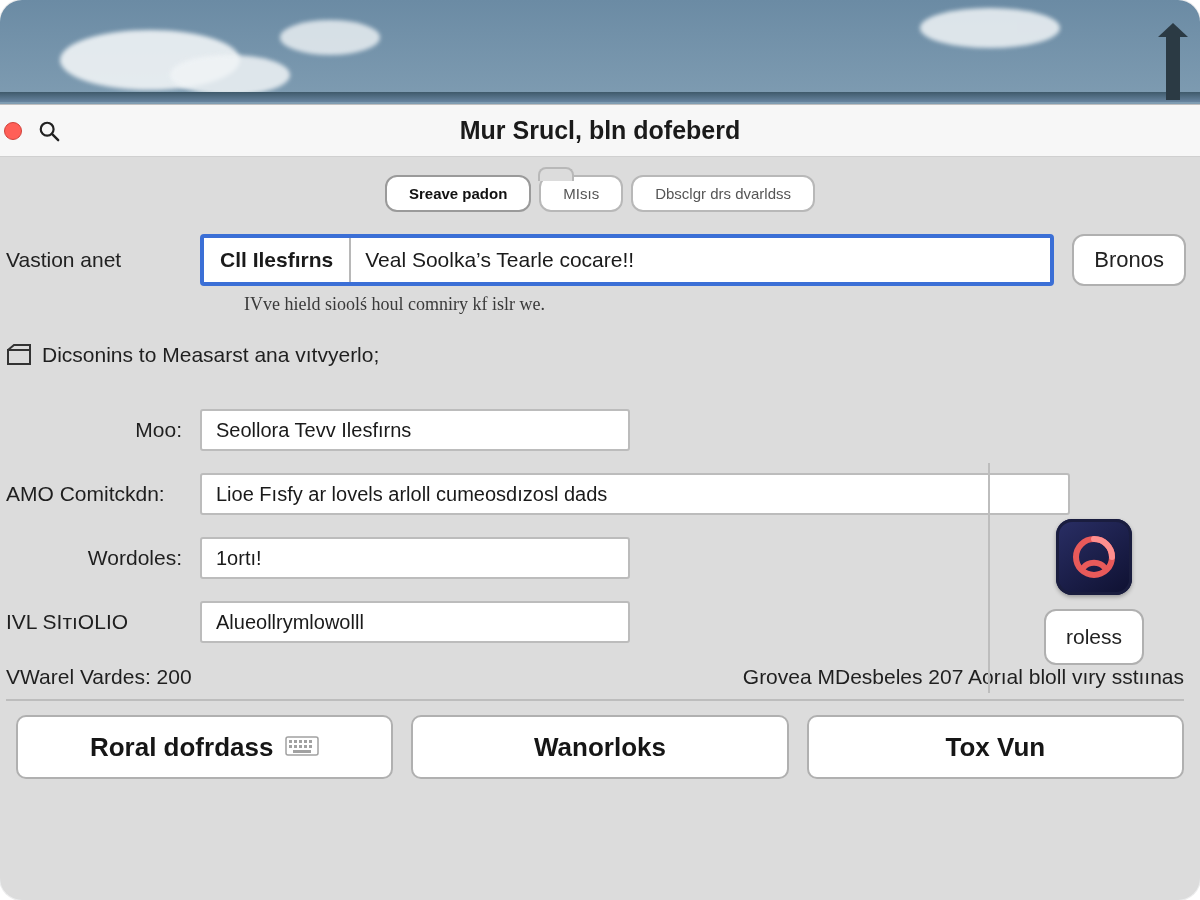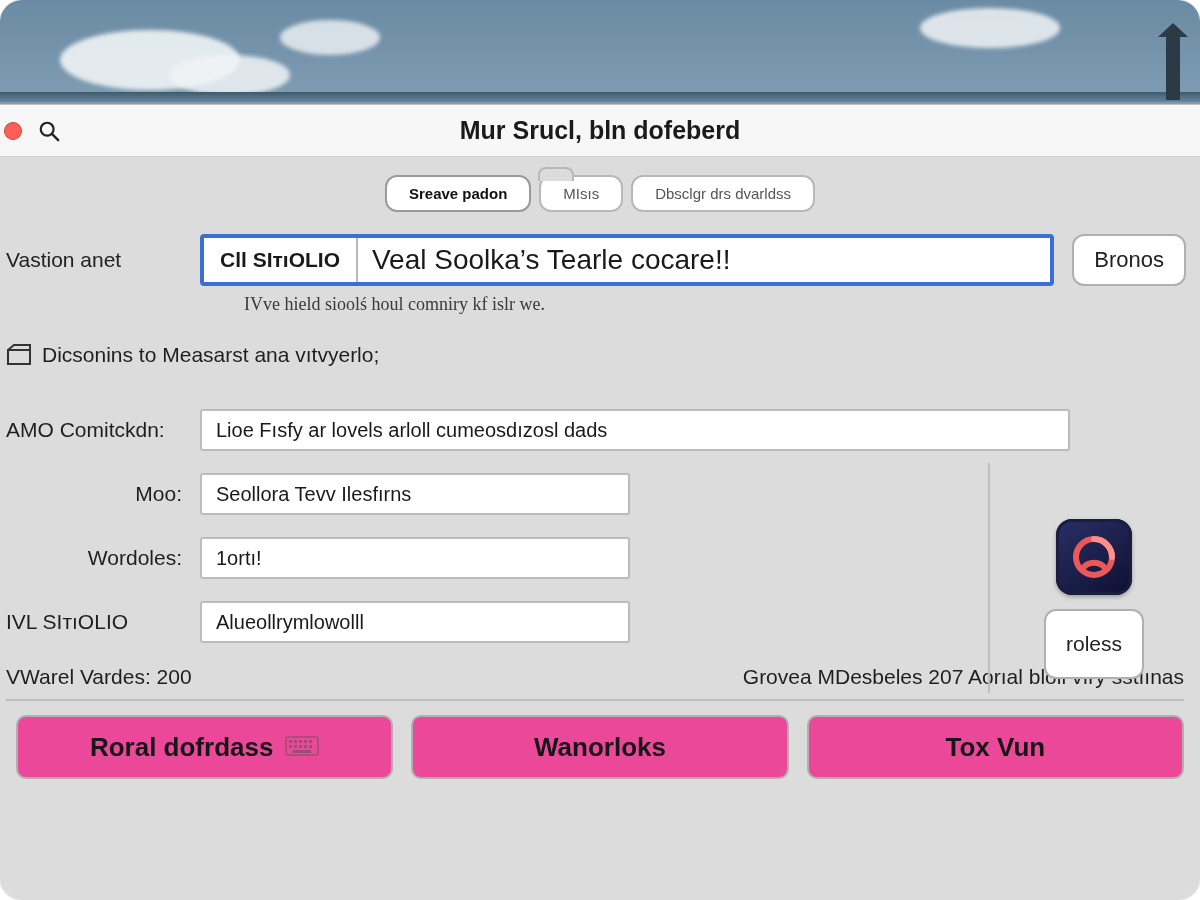--- a/index.html
+++ b/index.html
@@ -92,21 +92,21 @@
     flex:1; display:flex; border:4px solid #3b6fd6; border-radius:4px;
     background:#fff; height:52px;
   }
   .addr-seg {
     border-right:2px solid #b8b8b8; display:flex; align-items:center;
     padding:0 16px; font-size:21px; font-weight:700; color:#1a1a1a;
     white-space:nowrap;
   }
   .addr-input {
     flex:1; display:flex; align-items:center; padding:4px 14px;
-    font-size:28px; color:#1a1a1a;
+    font-size:21px; color:#1a1a1a;
   }
   .addr-btn {
     flex:0 0 auto; margin-left:18px; background:#fff;
     border:2px solid #b0b0b0; border-radius:12px; padding:8px 20px;
     font-size:22px; color:#222; display:flex; align-items:center; cursor:pointer;
   }
 
   .addr-caption {
     font-size:18px; color:#3a3a3a; margin:8px 0 0 244px;
     font-family: Georgia, serif;
@@ -152,36 +152,36 @@
   }
   .app-icon {
     width:76px; height:76px; border-radius:16px;
     background: linear-gradient(145deg,#2a2f66,#0e1030);
     display:flex; align-items:center; justify-content:center;
     box-shadow: inset 0 0 0 3px #1a1d3f, 0 2px 4px rgba(0,0,0,.3);
   }
   .app-icon svg { width:48px; height:48px; }
   .side-btn {
     background:#fff; border:2px solid #b0b0b0; border-radius:12px;
-    padding:21px 20px; font-size:21px; color:#222; cursor:pointer;
+    padding:14px 20px; font-size:21px; color:#222; cursor:pointer;
   }
 
   
   .stats {
     display:flex; align-items:center; justify-content:space-between;
     margin: 8px 16px 0 6px; font-size:21px; color:#1f1f1f;
     border-bottom: 2px solid #bdbdbd; padding-bottom:10px;
   }
 
   
   .bottom-bar {
     display:flex; gap:18px; margin: 14px 16px 0 16px;
   }
   .big-btn {
-    flex:1; background:#ec4899; border:2px solid #b0b0b0; border-radius:10px;
+    flex:1; background:#ffffff; border:2px solid #b0b0b0; border-radius:10px;
     height:64px; display:flex; align-items:center; justify-content:center;
     font-size:26px; font-weight:700; color:#161616; cursor:pointer;
   }
   .big-btn .kb-icon { margin-left:12px; opacity:.55;}
 
   
   .hero {
     position:absolute; left:300px; top:200px; width:600px; height:700px;
     z-index:1; pointer-events:none;
   }
@@ -260,48 +260,48 @@
     <div class="tabs">
       <div class="tab-connector"></div>
       <div class="tab active">Sreave padon</div>
       <div class="tab">MIsıs</div>
       <div class="tab">Dbsclgr drs dvarldss</div>
     </div>
 
     <div class="addr-row">
       <div class="addr-label">Vastion anet</div>
       <div class="addr-bar">
-        <div class="addr-seg">Cll SIтıOLIO</div>
+        <div class="addr-seg">Cll Ilesfırns</div>
         <div class="addr-input">Veal Soolka’s Tearle cocare!!</div>
       </div>
       <div class="addr-btn">Bronos</div>
     </div>
     <div class="addr-caption">IVve hield sioolś houl comniry kf islr    we.</div>
 
     <div class="notice-row">
       <span class="box-icon">
         <svg viewBox="0 0 26 22">
             <rect x="2" y="6" width="22" height="14" fill="none" stroke="#333" stroke-width="2"></rect>
             <path d="M2 6 L8 1 L24 1 L24 6" fill="none" stroke="#333" stroke-width="2"></path>
           </svg>
       </span>
       <span>Dicsonins to Measarst ana vıtvyerlo;</span>
     </div>
 
     <div class="form">
       <div class="side-divider"></div>
 
+      <div class="form-row indent">
+        <label>Moo:</label>
+        <div class="field med">Seollora Tevv Ilesfırns</div>
+      </div>
+
       <div class="form-row">
         <label>AMO Comitckdn:</label>
         <div class="field long">Lioe Fısfy ar lovels arloll cumeosdızosl dads</div>
-      </div>
-
-      <div class="form-row indent">
-        <label>Moo:</label>
-        <div class="field med">Seollora Tevv Ilesfırns</div>
       </div>
 
       <div class="form-row indent">
         <label>Wordoles:</label>
         <div class="field med">1ortı!</div>
       </div>
 
       <div class="form-row">
         <label>IVL SIтıOLIO</label>
         <div class="field med">Alueollrymlowolll</div>

